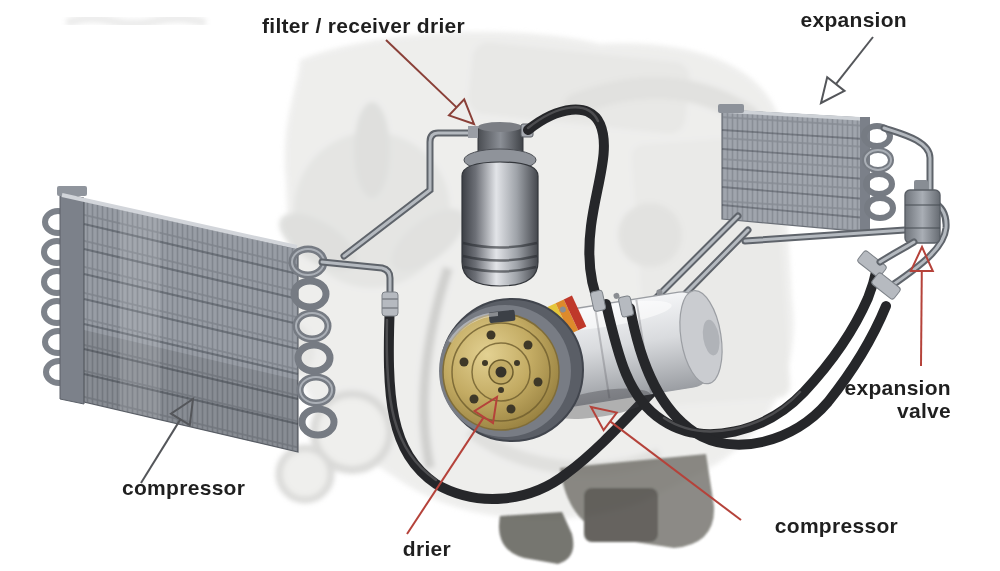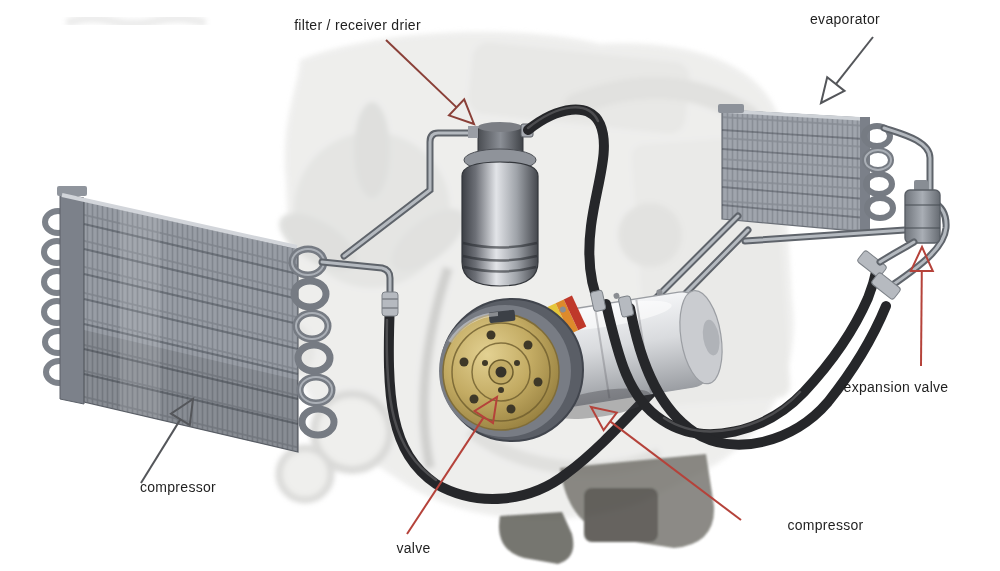--- a/index.html
+++ b/index.html
@@ -1,20 +1,20 @@
 <!DOCTYPE html>
 <html style="--label-text: #1f1f1f; --red-arrow: #b5423a; --darkred-arrow: #8a4038; --gray-arrow: #54565a; --hose-black: #26272a; --clutch-gold: #c3ab63; --compressor-body: #d9dbde; --fin-gray: #9aa0a8; --valve-gray: #8e939a;"><head>
 <meta charset="utf-8">
 <style>
   html,body{margin:0;padding:0;background:#ffffff;}
   #stage{position:relative;width:1000px;height:571px;background:#ffffff;overflow:hidden;
          font-family:"Liberation Sans",sans-serif;}
   #stage svg{position:absolute;left:0;top:0;}
-  .lbl{position:absolute;font-weight:400;font-size:14px;line-height:23px;
-       color:var(--label-text,#1f1f1f);text-align:center;letter-spacing:.3px;
+  .lbl{position:absolute;font-weight:700;font-size:21px;line-height:23px;
+       color:var(--label-text,#1f1f1f);text-align:right;letter-spacing:.3px;
        user-select:none;white-space:nowrap;}
   .lbl.wrap{white-space:normal;}
   .hose{fill:none;stroke:var(--hose-black,#26272a);stroke-width:10;stroke-linecap:round;}
   .hosehl{fill:none;stroke:rgba(255,255,255,.18);stroke-width:2.5;stroke-linecap:round;}
   .pipe-o{fill:none;stroke:#5f646b;stroke-width:7;stroke-linecap:round;}
   .pipe-i{fill:none;stroke:#b4b9bf;stroke-width:3;stroke-linecap:round;}
   .arrow-line{fill:none;stroke-width:2;}
   .arrow-head{fill:none;stroke-width:2;stroke-linejoin:miter;}
   .gray-arrow{stroke:var(--gray-arrow,#54565a);}
   .red-arrow{stroke:var(--red-arrow,#b5423a);}
@@ -291,19 +291,19 @@
       <polygon class="arrow-head red-arrow" points="591,407 616.8,412.6 603.6,430.2"></polygon>
     </g>
     <g>
       <path class="arrow-line red-arrow" d="M921,366 L921.8,271"></path>
       <polygon class="arrow-head red-arrow" points="922,247 932.8,271.1 910.8,270.9"></polygon>
     </g>
   </g>
 </svg>
 
 <div class="lbl" style="left:250px;top:14px;width:215px;">filter / receiver drier</div>
-<div class="lbl" style="left:783px;top:8px;width:124px;">evaporator</div>
+<div class="lbl" style="left:783px;top:8px;width:124px;">expansion</div>
 <div class="lbl" style="left:122px;top:476px;width:112px;">compressor</div>
-<div class="lbl" style="left:376px;top:537px;width:75px;">valve</div>
+<div class="lbl" style="left:376px;top:537px;width:75px;">drier</div>
 <div class="lbl wrap" style="left:841px;top:376px;width:110px;">expansion valve</div>
 <div class="lbl" style="left:753px;top:514px;width:145px;">compressor</div>
 
 </div>
 
 </body></html>

